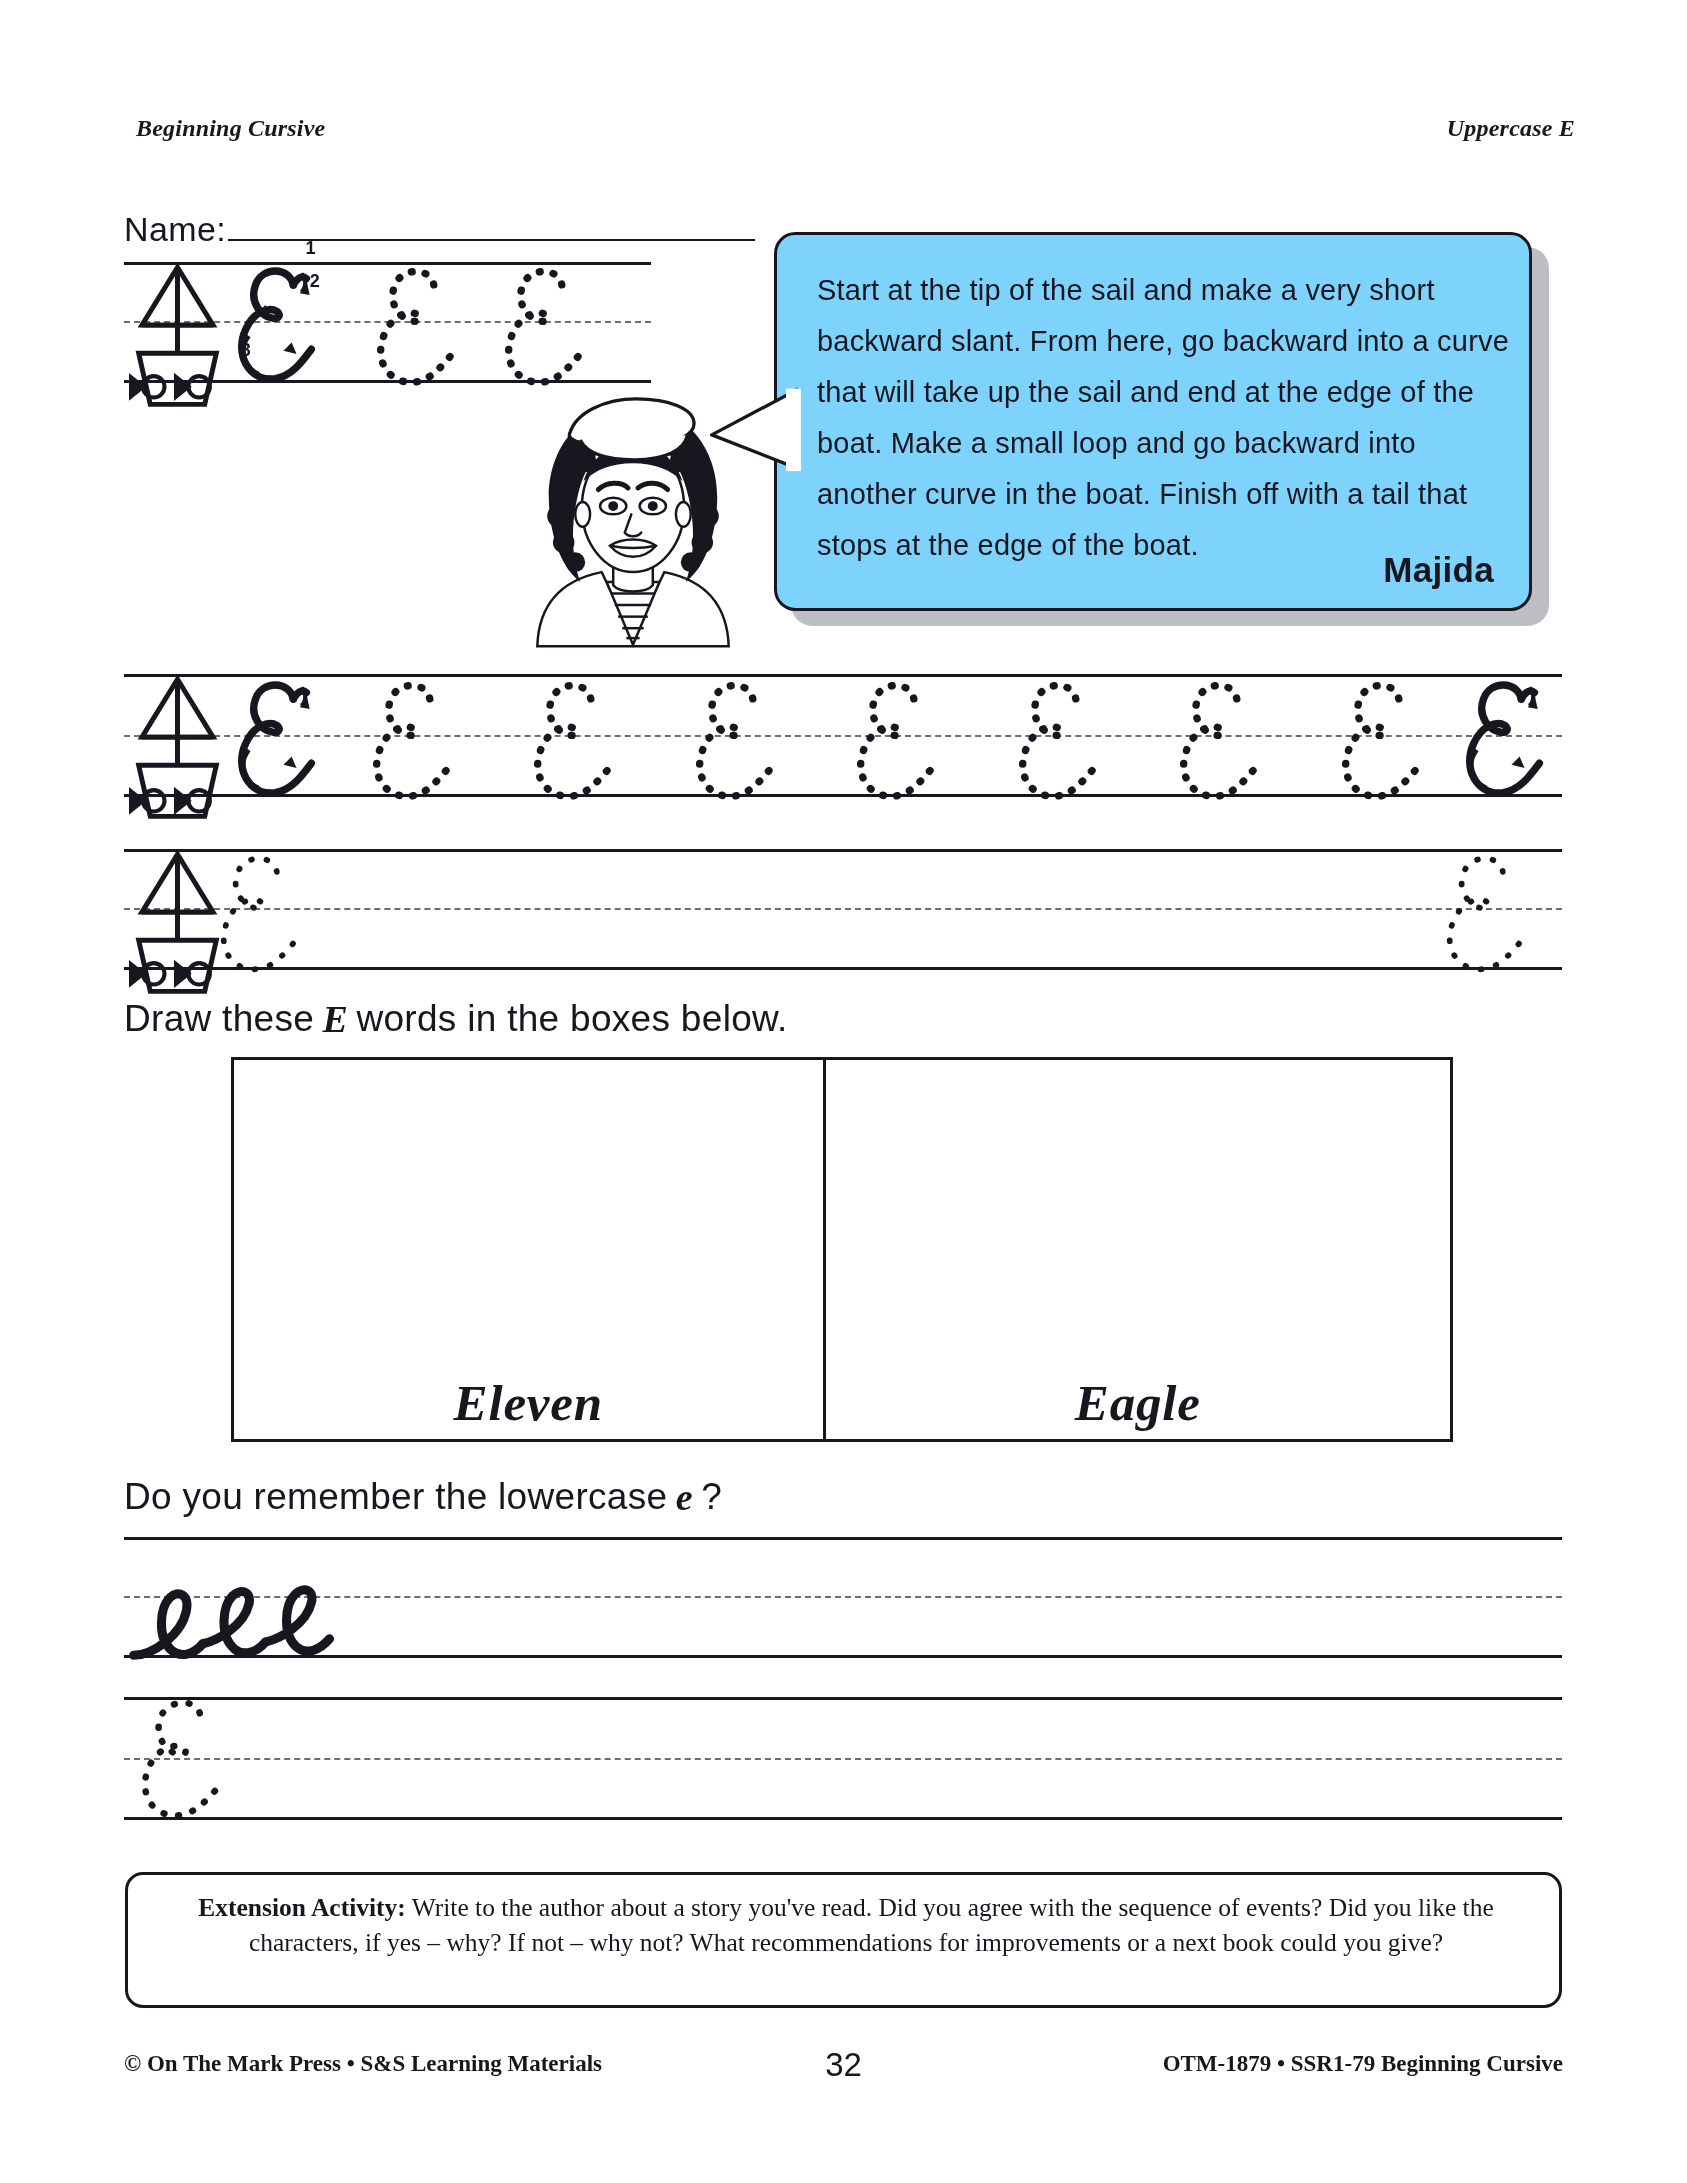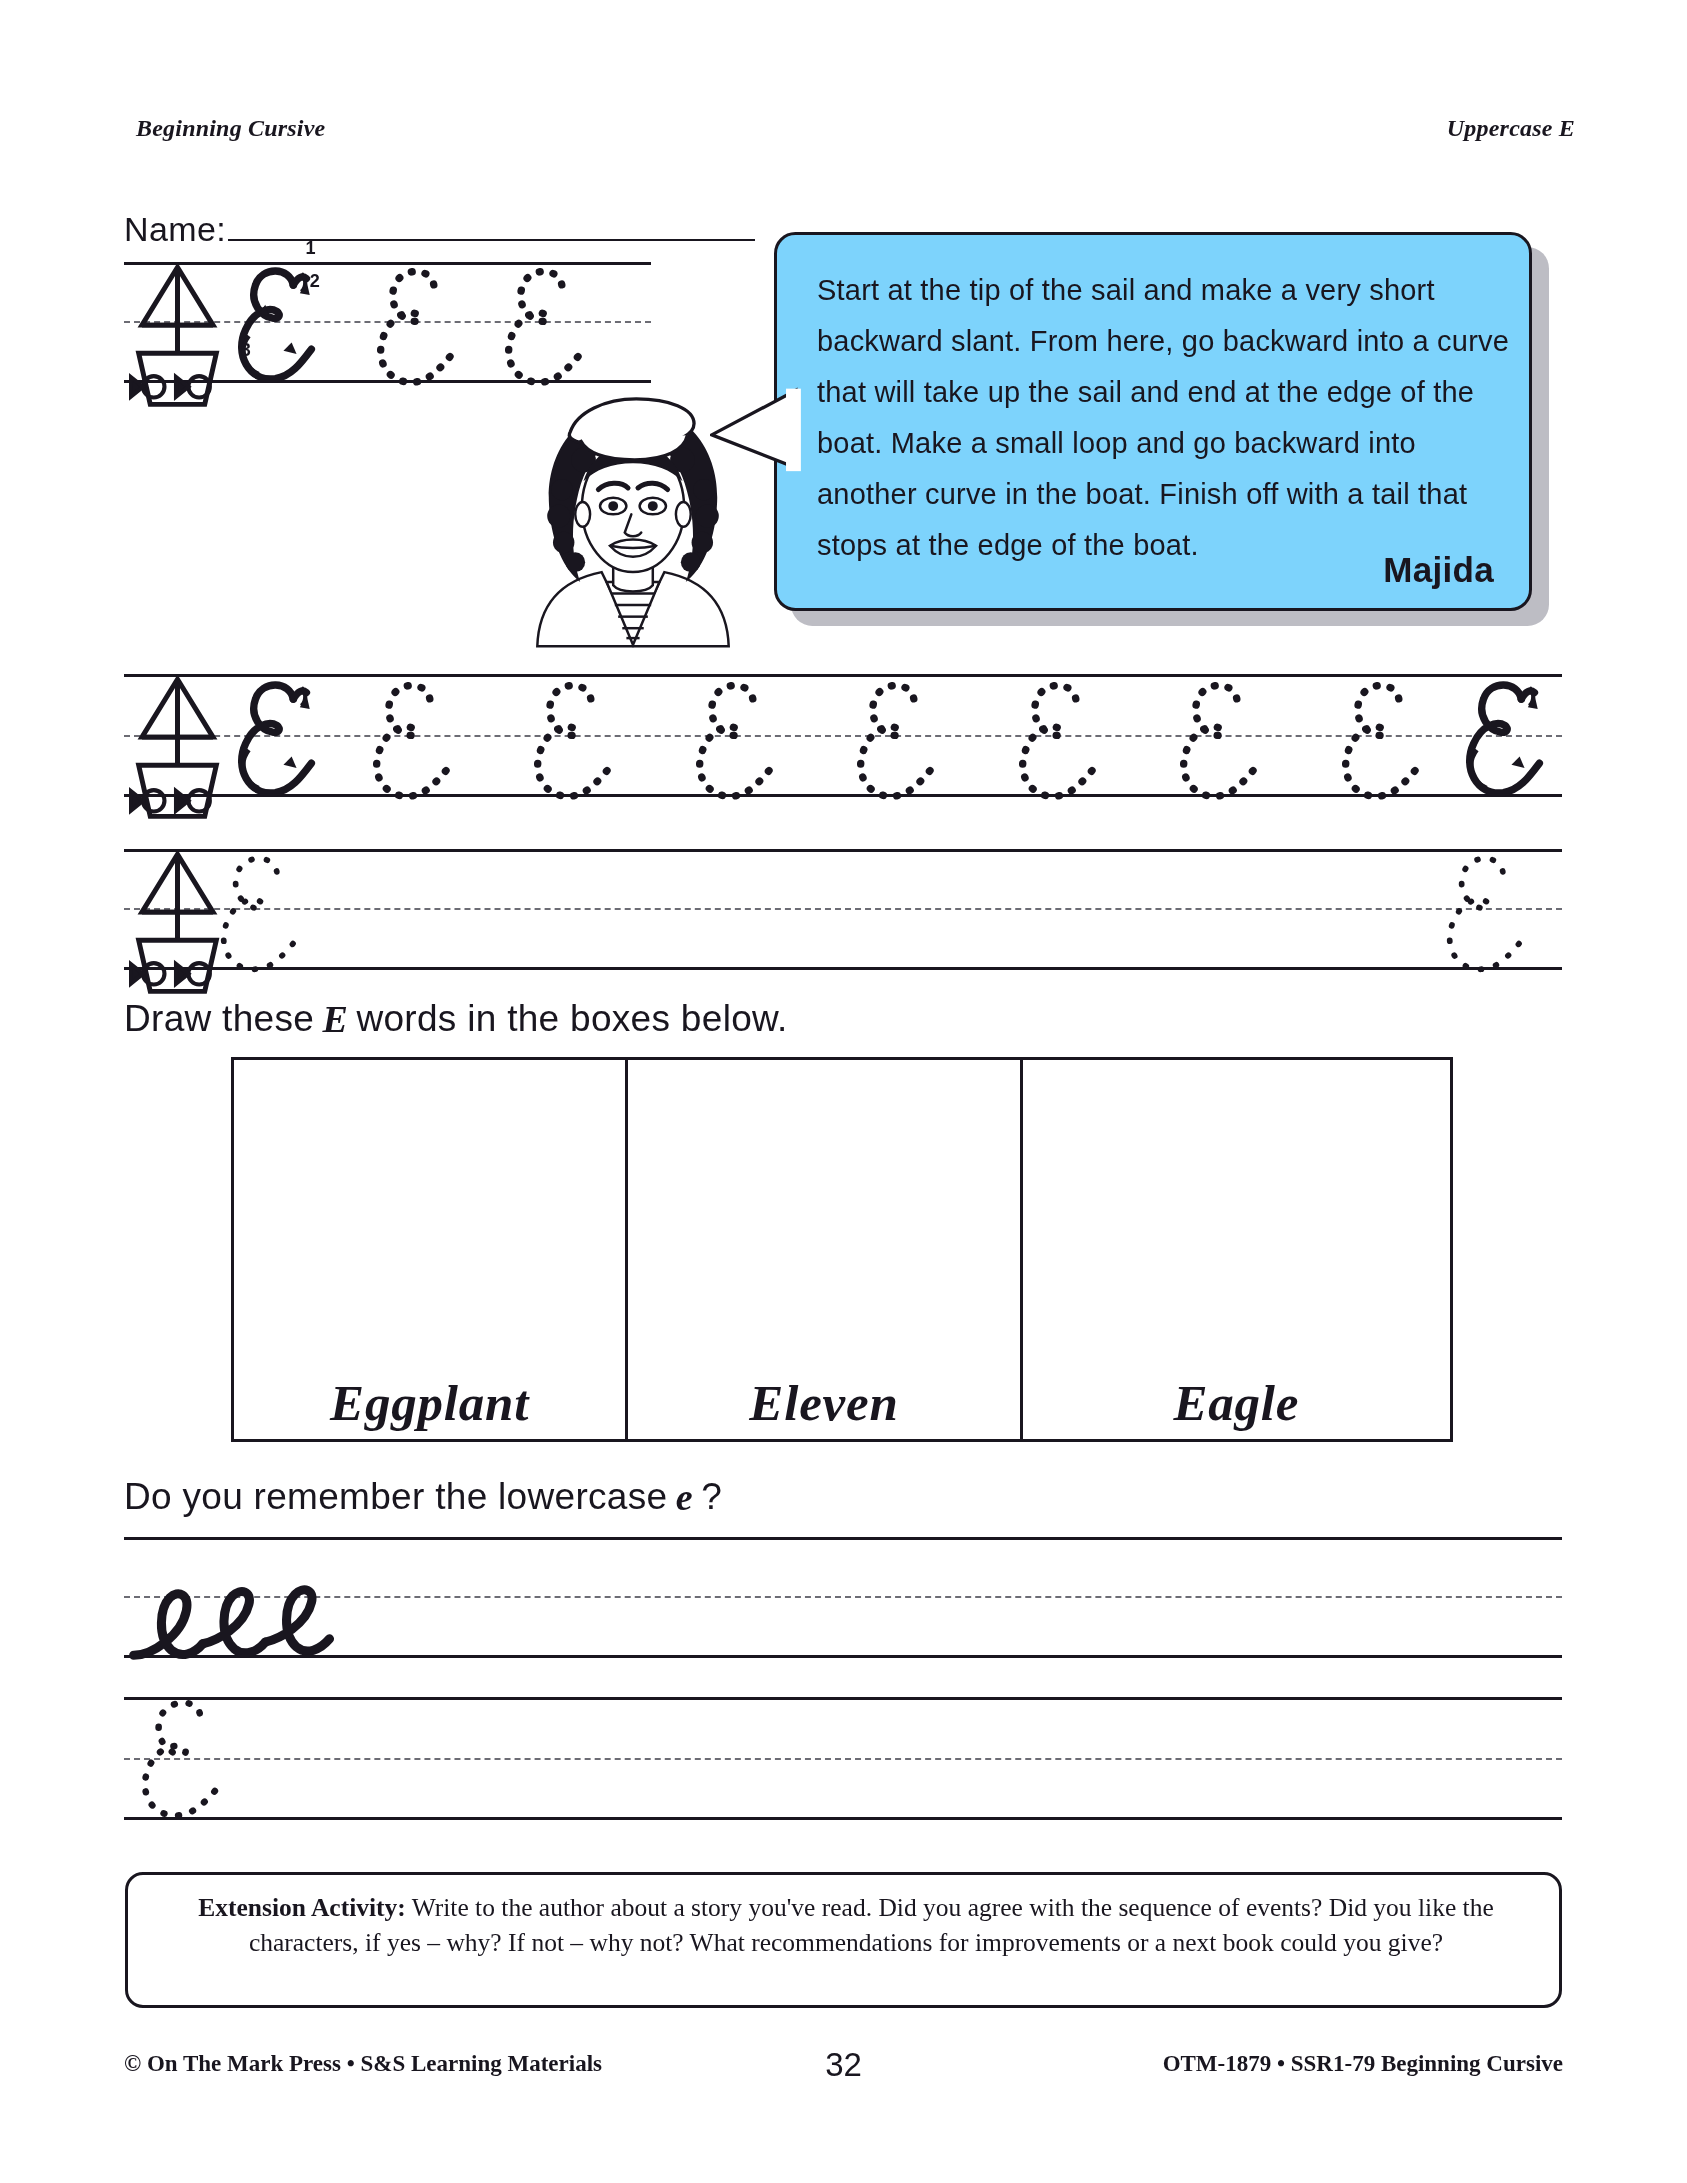--- a/index.html
+++ b/index.html
@@ -410,23 +410,20 @@
   </div>
 
   <div class="sentence" style="left:124px;top:997px;">
     <span>Draw these</span>
     <span class="cursE">E</span>
     <span>words in the boxes below.</span>
   </div>
 
   <div class="boxes">
     <div class="boxcell">
-      <div class="boxword">Eggplant</div>
-    </div>
-    <div class="boxcell">
       <div class="boxword">Eleven</div>
     </div>
     <div class="boxcell">
       <div class="boxword">Eagle</div>
     </div>
   </div>
 
   <div class="sentence" style="left:124px;top:1475px;">
     <span>Do you remember the lowercase</span>
     <span class="cursE">e</span>

